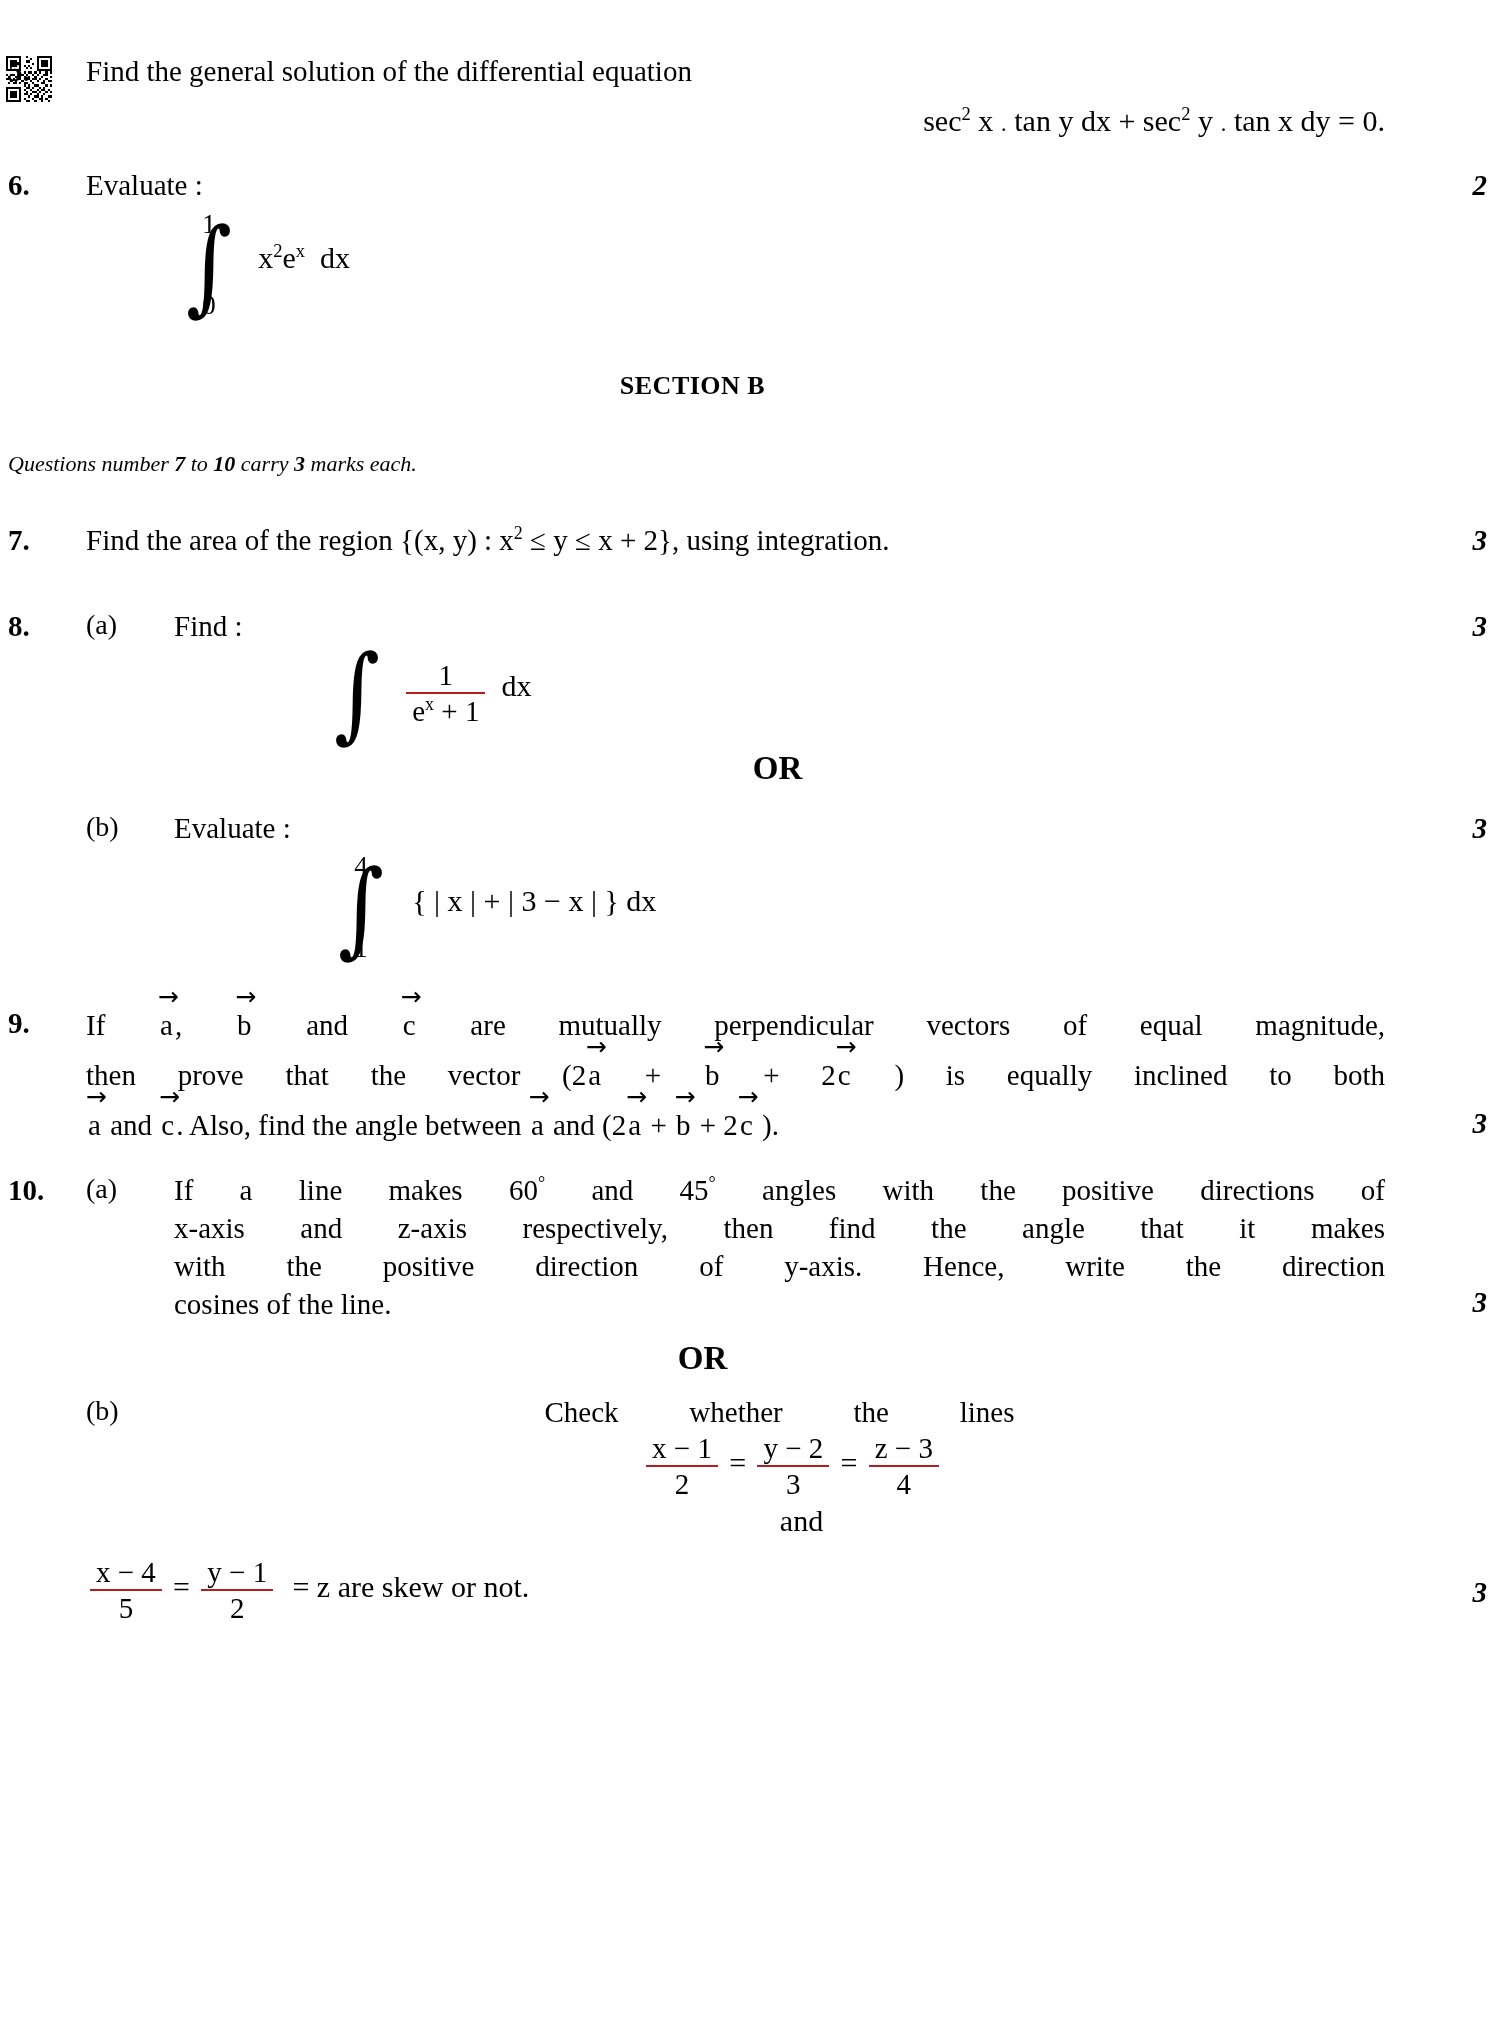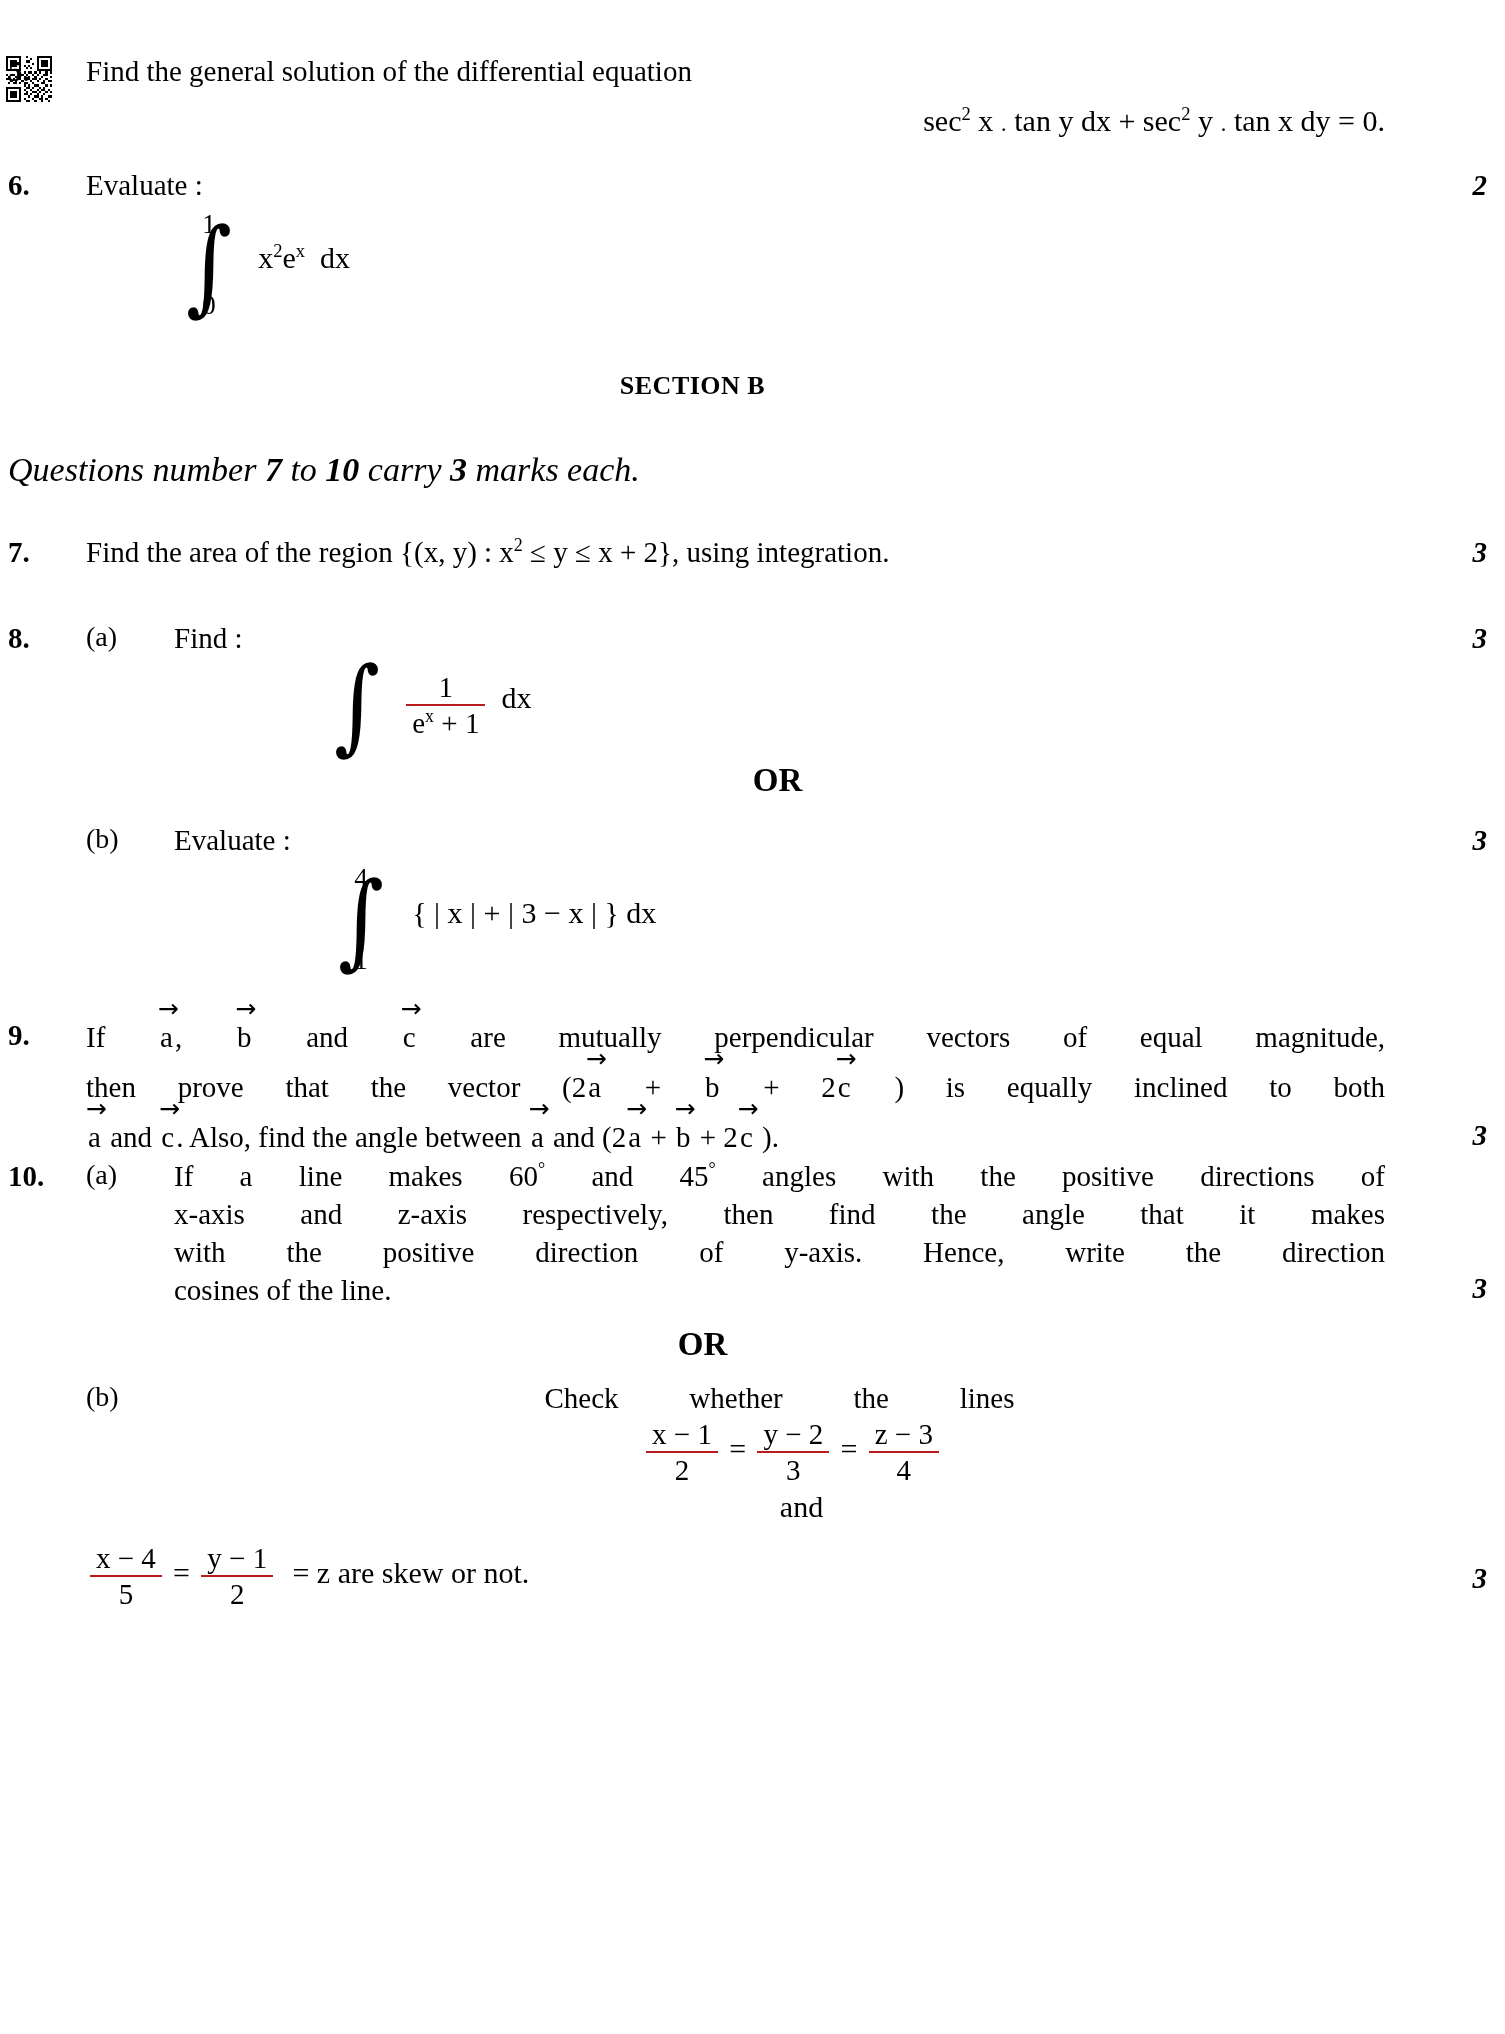--- a/index.html
+++ b/index.html
@@ -134,21 +134,21 @@
   }
 
   .sec-head {
     text-align: center;
     font-weight: bold;
     font-size: 26px;
     letter-spacing: 0.5px;
   }
   .sec-note {
     font-style: italic;
-    font-size: 34px;
+    font-size: 22px;
     padding-left: 8px;
   }
   .sec-note b { font-weight: bold; font-style: italic; }
 
   .or-line {
     text-align: center;
     font-weight: bold;
     font-size: 33px;
   }
 </style>
@@ -337,21 +337,21 @@
       <div class="justify" style="margin-bottom:10px;"><span>If </span><span class="vec"><span class="arrow">→</span><span>a</span></span><span>, </span><span class="vec"><span class="arrow">→</span><span>b</span></span><span> and </span><span class="vec"><span class="arrow">→</span><span>c</span></span><span> are mutually perpendicular vectors of equal magnitude,</span></div>
 
       <div class="justify" style="margin-bottom:10px;"><span>then prove that the vector (2</span><span class="vec"><span class="arrow">→</span><span>a</span></span><span> + </span><span class="vec"><span class="arrow">→</span><span>b</span></span><span> + 2</span><span class="vec"><span class="arrow">→</span><span>c</span></span><span> ) is equally inclined to both</span></div>
 
       <div class="justify-last-left"><span class="vec"><span class="arrow">→</span><span>a</span></span><span> and </span><span class="vec"><span class="arrow">→</span><span>c</span></span><span>. Also, find the angle between </span><span class="vec"><span class="arrow">→</span><span>a</span></span><span> and (2</span><span class="vec"><span class="arrow">→</span><span>a</span></span><span> + </span><span class="vec"><span class="arrow">→</span><span>b</span></span><span> + 2</span><span class="vec"><span class="arrow">→</span><span>c</span></span><span> ).</span></div>
 
     </div>
     <div class="marks" style="bottom:2px;">3</div>
   </div>
 
-  <div class="qrow" style="">
+  <div class="qrow" style="margin-top:26px;">
     <div class="qnum">10.</div>
     <div class="qsub">(a)</div>
     <div class="qbody">
       <div class="justify"><span>If a line makes 60</span><sup class="sm">°</sup><span> and 45</span><sup class="sm">°</sup><span> angles with the positive directions of</span></div>
       <div class="justify">x-axis and z-axis respectively, then find the angle that it makes</div>
       <div class="justify">with the positive direction of y-axis. Hence, write the direction</div>
       <div class="justify-last-left">cosines of the line.</div>
     </div>
     <div class="marks" style="bottom:2px;">3</div>
   </div>

